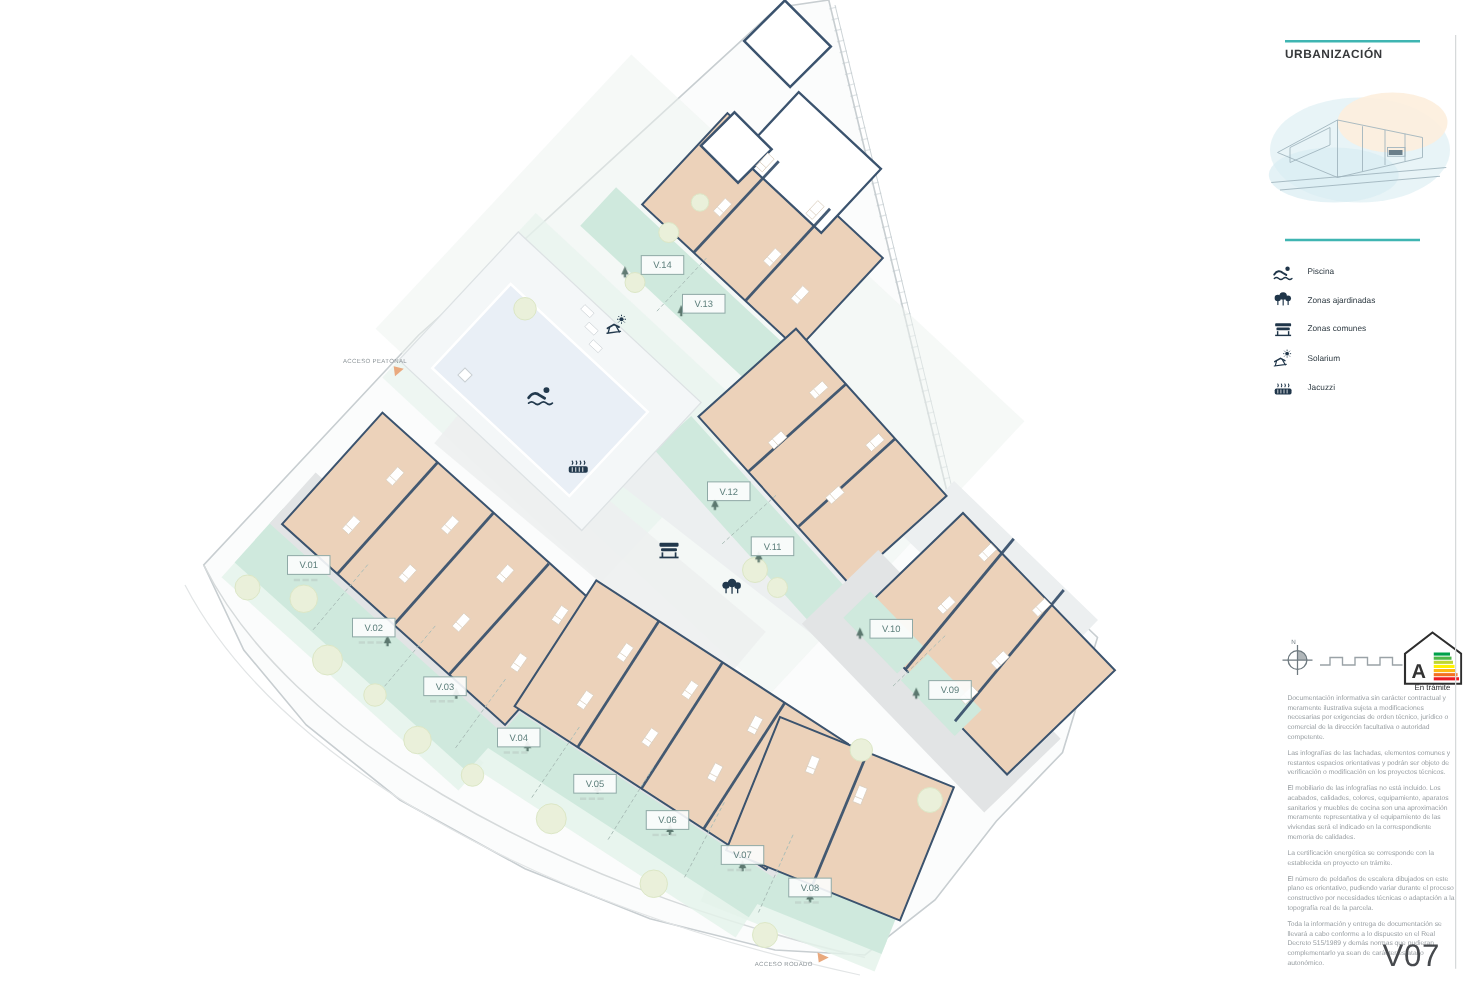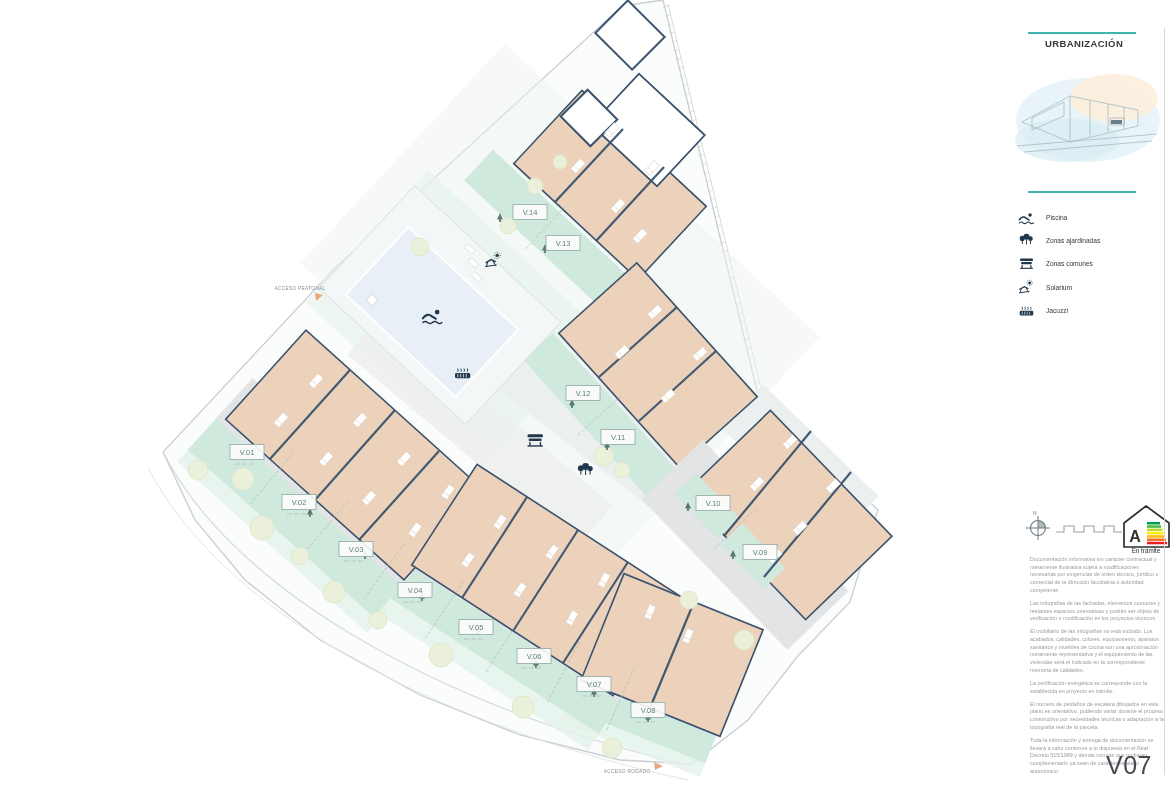--- a/index.html
+++ b/index.html
@@ -4,21 +4,21 @@
 <style>
   html,body{margin:0;padding:0;background:#ffffff;}
   .page{position:relative;width:1170px;height:785px;background:#ffffff;overflow:hidden;
         font-family:"Liberation Sans",sans-serif;}
   svg text{font-family:"Liberation Sans",sans-serif;}
 
   
   .panel{position:absolute;left:1008px;top:0;width:160px;height:785px;}
   .rule{position:absolute;left:20px;width:108px;height:2px;background:#3fb5b2;}
   .rule.r1{top:32px;} .rule.r2{top:191px;}
-  .panel-title{position:absolute;left:37px;top:38px;font-size:9.5px;font-weight:bold;
+  .panel-title{position:absolute;left:20px;top:38px;font-size:9.5px;font-weight:bold;
                letter-spacing:.4px;color:#37393b;text-align:center;}
   .sketch{position:absolute;left:4px;top:60px;}
   .legend{position:absolute;left:10px;top:206px;width:150px;list-style:none;margin:0;padding:0;}
   .legend li{display:flex;align-items:center;height:23.2px;}
   .legend .lg-ico{width:17px;height:17px;flex:0 0 17px;margin-right:11px;color:#20364a;}
   .legend .lg-label{font-size:6.6px;color:#2e3a42;}
   .footsvg{position:absolute;left:14px;top:504px;}
   .entramite{position:absolute;left:1118px;top:547px;width:56px;text-align:center;
              font-size:6.3px;color:#2d2f31;}
   .disclaimer{position:absolute;left:1030px;top:556px;width:134px;}

